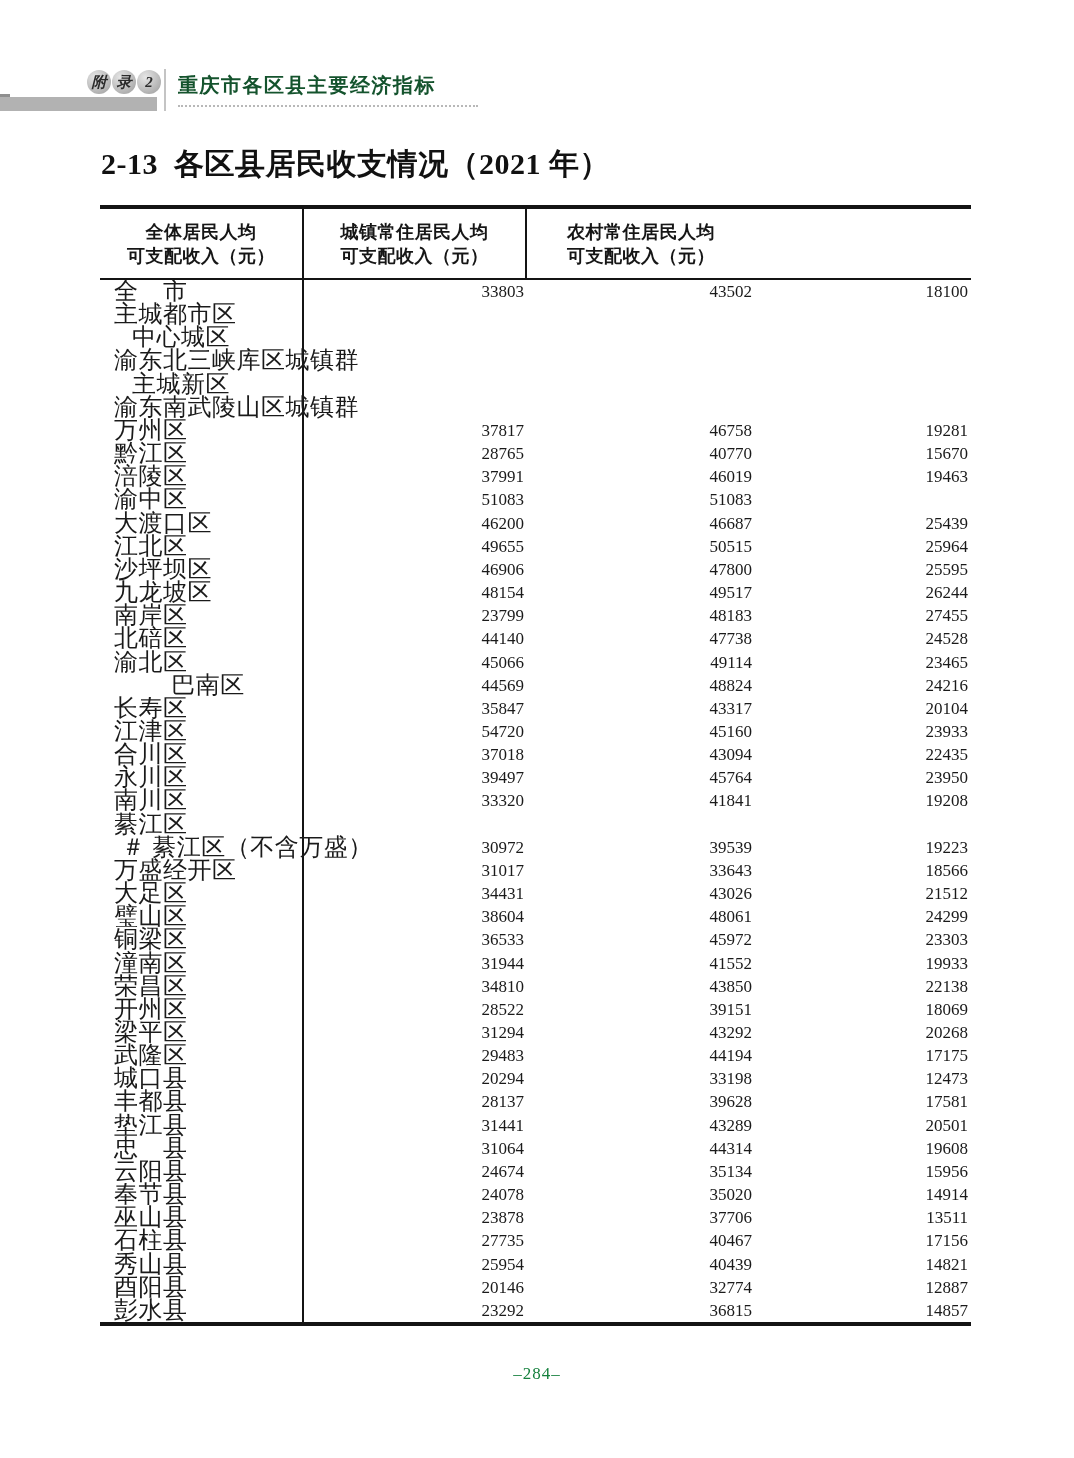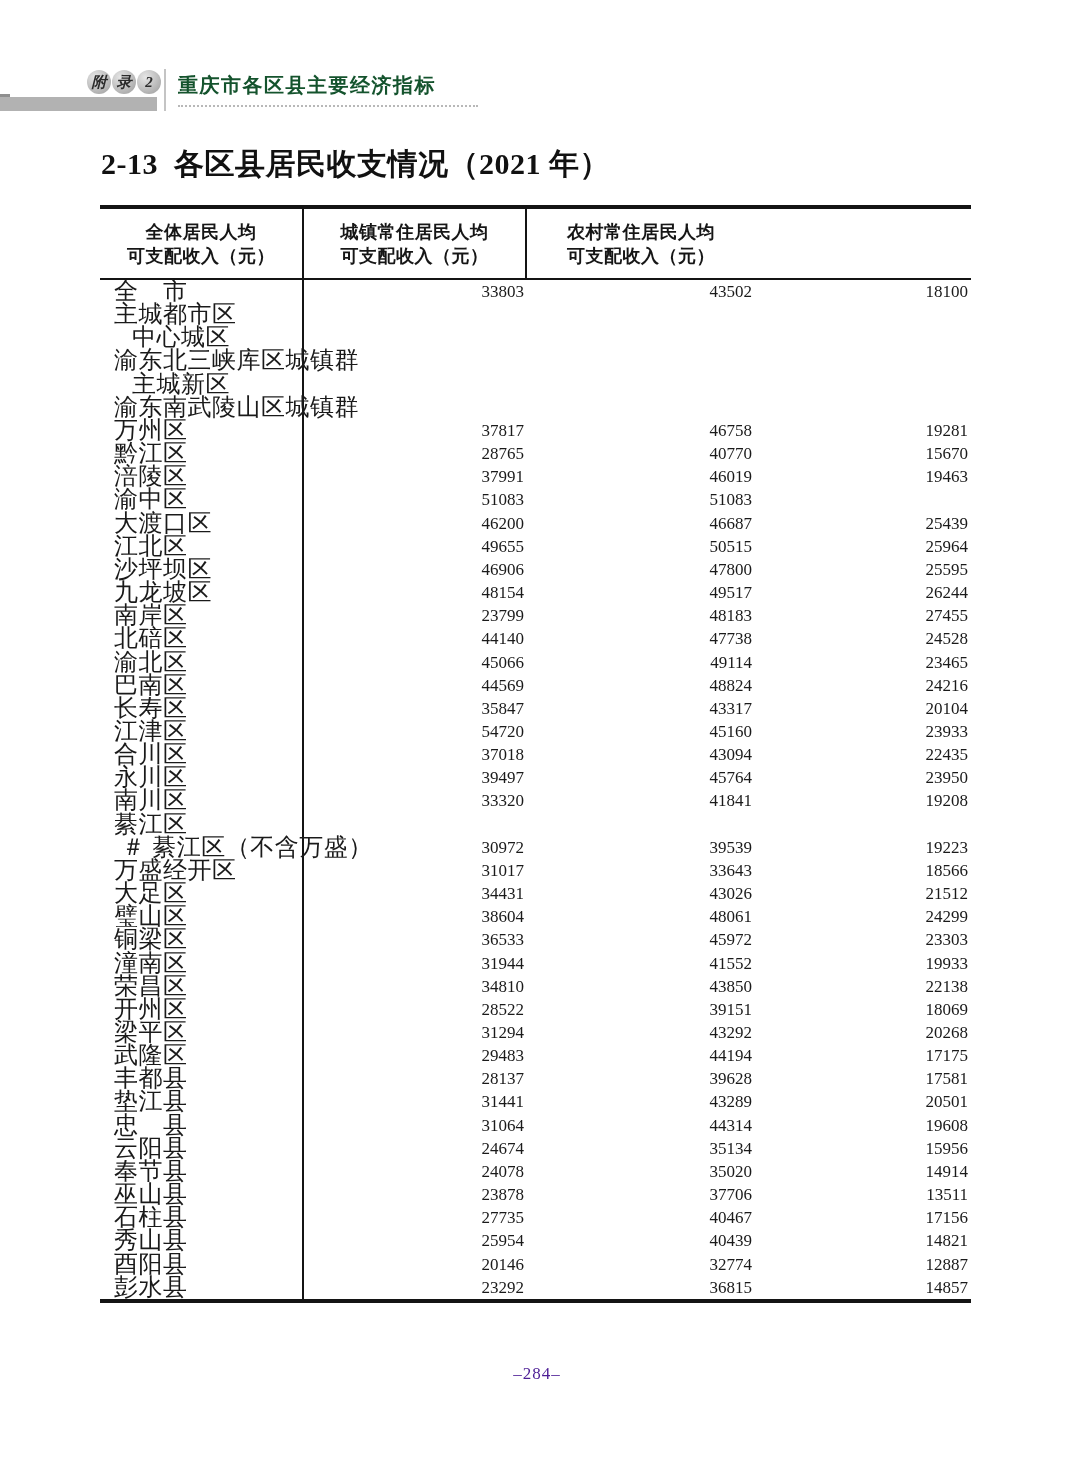--- a/index.html
+++ b/index.html
@@ -65,21 +65,21 @@
   .td { line-height:23.17px; overflow:visible; }
   .td.label {
     border-right:2px solid #141414;
     font-size:24px; letter-spacing:0.5px; white-space:pre;
   }
   .td.num { text-align:right; padding-right:3px; font-size:17px; }
 
   
   .footer {
     position:absolute; left:0; top:1364px; width:100%;
-    text-align:center; font-size:17px; letter-spacing:1px; color:#4c1d95;
+    text-align:center; font-size:17px; letter-spacing:1px; color:#15803d;
   }
 </style>
 </head>
 <body>
 
 <div class="page">
 
   <div class="gray-bar-dark"></div>
   <div class="gray-bar"></div>
   <div class="badge">
@@ -205,21 +205,21 @@
           <div class="td num">47738</div>
           <div class="td num">24528</div>
         </div>
         <div class="tr">
           <div class="td label" style="padding-left: 14px;">渝北区</div>
           <div class="td num">45066</div>
           <div class="td num">49114</div>
           <div class="td num">23465</div>
         </div>
         <div class="tr">
-          <div class="td label" style="padding-left: 14px;">巴南区</div>
+          <div class="td label" style="padding-left: 14px; text-align: center;">巴南区</div>
           <div class="td num">44569</div>
           <div class="td num">48824</div>
           <div class="td num">24216</div>
         </div>
         <div class="tr">
           <div class="td label" style="padding-left: 14px;">长寿区</div>
           <div class="td num">35847</div>
           <div class="td num">43317</div>
           <div class="td num">20104</div>
         </div>
@@ -307,20 +307,26 @@
           <div class="td num">43292</div>
           <div class="td num">20268</div>
         </div>
         <div class="tr">
           <div class="td label" style="padding-left: 14px;">武隆区</div>
           <div class="td num">29483</div>
           <div class="td num">44194</div>
           <div class="td num">17175</div>
         </div>
         <div class="tr">
+          <div class="td label" style="padding-left: 14px;">城口县</div>
+          <div class="td num">20294</div>
+          <div class="td num">33198</div>
+          <div class="td num">12473</div>
+        </div>
+        <div class="tr">
           <div class="td label" style="padding-left: 14px;">丰都县</div>
           <div class="td num">28137</div>
           <div class="td num">39628</div>
           <div class="td num">17581</div>
         </div>
         <div class="tr">
           <div class="td label" style="padding-left: 14px;">垫江县</div>
           <div class="td num">31441</div>
           <div class="td num">43289</div>
           <div class="td num">20501</div>

